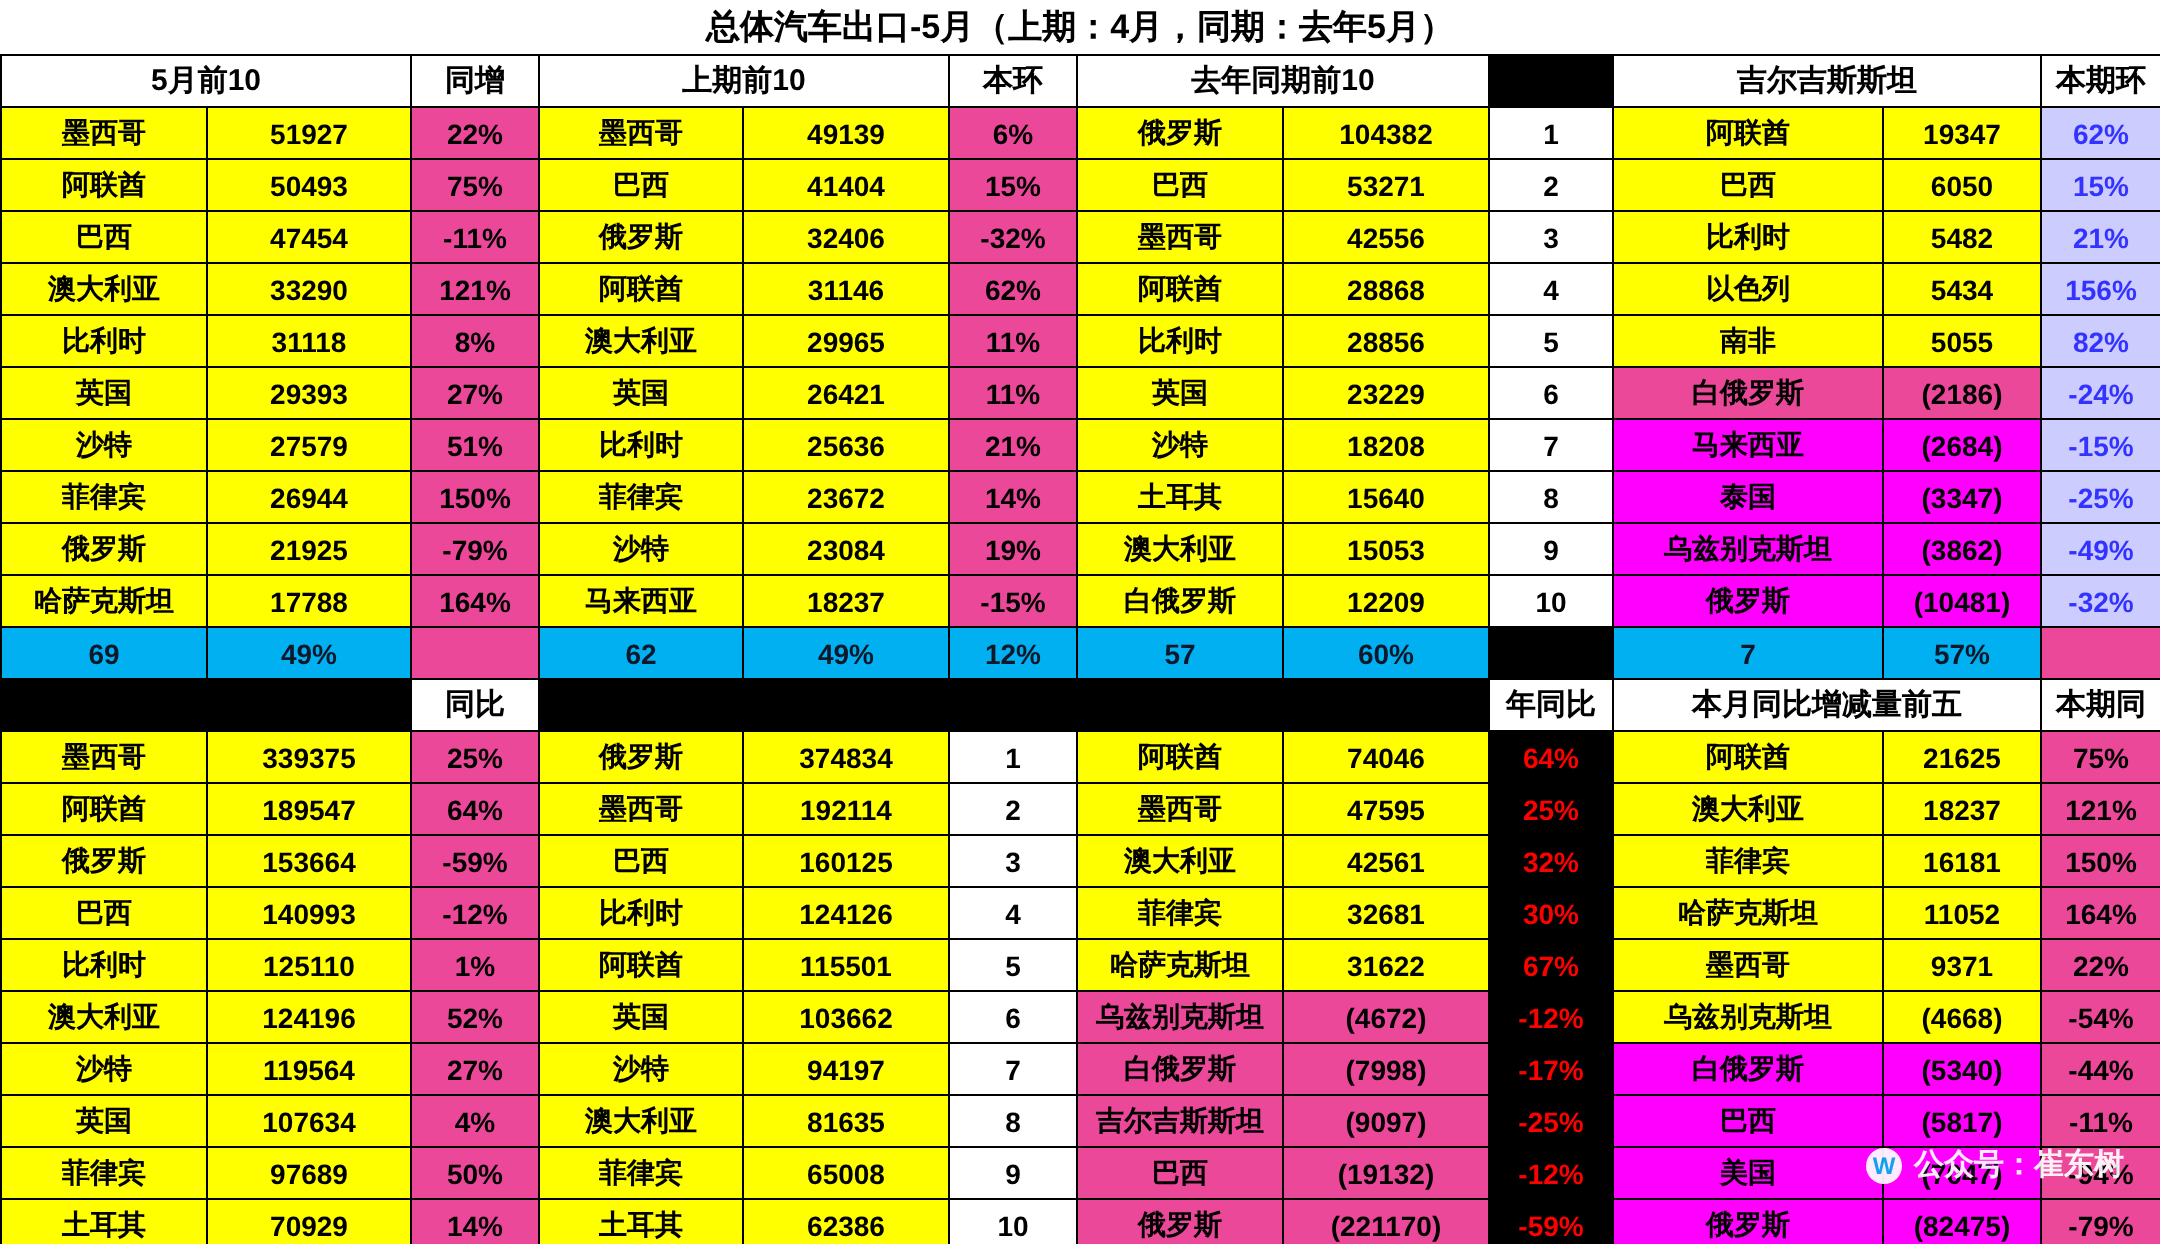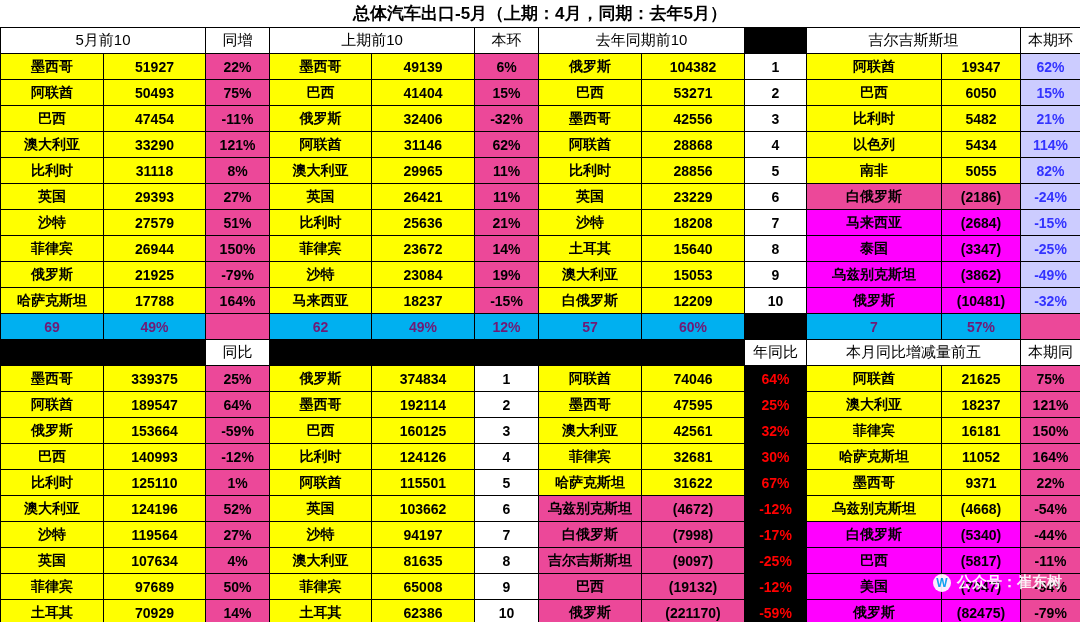--- a/index.html
+++ b/index.html
@@ -31,23 +31,23 @@
     font-size:14px;
     text-align:center;
     overflow:hidden;
     white-space:nowrap;
     padding:0;
   }
   .yelb{background:#ffff00;color:#000;font-weight:bold;}
   .red{color:#ff0000;font-weight:bold;}
   .blu{color:#3333ff;font-weight:bold;}
   .black{background:#000000;border-color:#000;}
-  .cyan{background:#00b0f0;color:#701a75;font-weight:bold;}
+  .cyan{background:#00b0f0;color:#0f172a;font-weight:bold;}
   .white{background:#ec4899;color:#000;}
-  .hdr{background:#ffffff;color:#000;font-weight:normal;font-size:15px;}
+  .hdr{background:#ffffff;color:#000;font-weight:bold;font-size:15px;}
   .lav{background:#ccccff;color:#3333ff;font-weight:bold;}
   .magb{background:#ff00ff;color:#000;font-weight:bold;}
   .blkred{background:#000000;color:#ff0000;font-weight:bold;}
   .numwhite{background:#ffffff;color:#000;font-weight:bold;}
   .wm{
     position:absolute;
     right:18px;bottom:30px;
     display:flex;align-items:center;gap:6px;
     color:#ffffff;font-size:15px;font-weight:bold;
     opacity:.92;
@@ -141,21 +141,21 @@
         <td class="yelb">33290</td>
         <td class="white red">121%</td>
         <td class="yelb">阿联酋</td>
         <td class="yelb">31146</td>
         <td class="white blu">62%</td>
         <td class="yelb">阿联酋</td>
         <td class="yelb">28868</td>
         <td class="numwhite">4</td>
         <td class="yelb">以色列</td>
         <td class="yelb">5434</td>
-        <td class="lav">114%</td>
+        <td class="lav">156%</td>
       </tr>
       <tr>
         <td class="yelb">比利时</td>
         <td class="yelb">31118</td>
         <td class="white red">8%</td>
         <td class="yelb">澳大利亚</td>
         <td class="yelb">29965</td>
         <td class="white blu">11%</td>
         <td class="yelb">比利时</td>
         <td class="yelb">28856</td>

